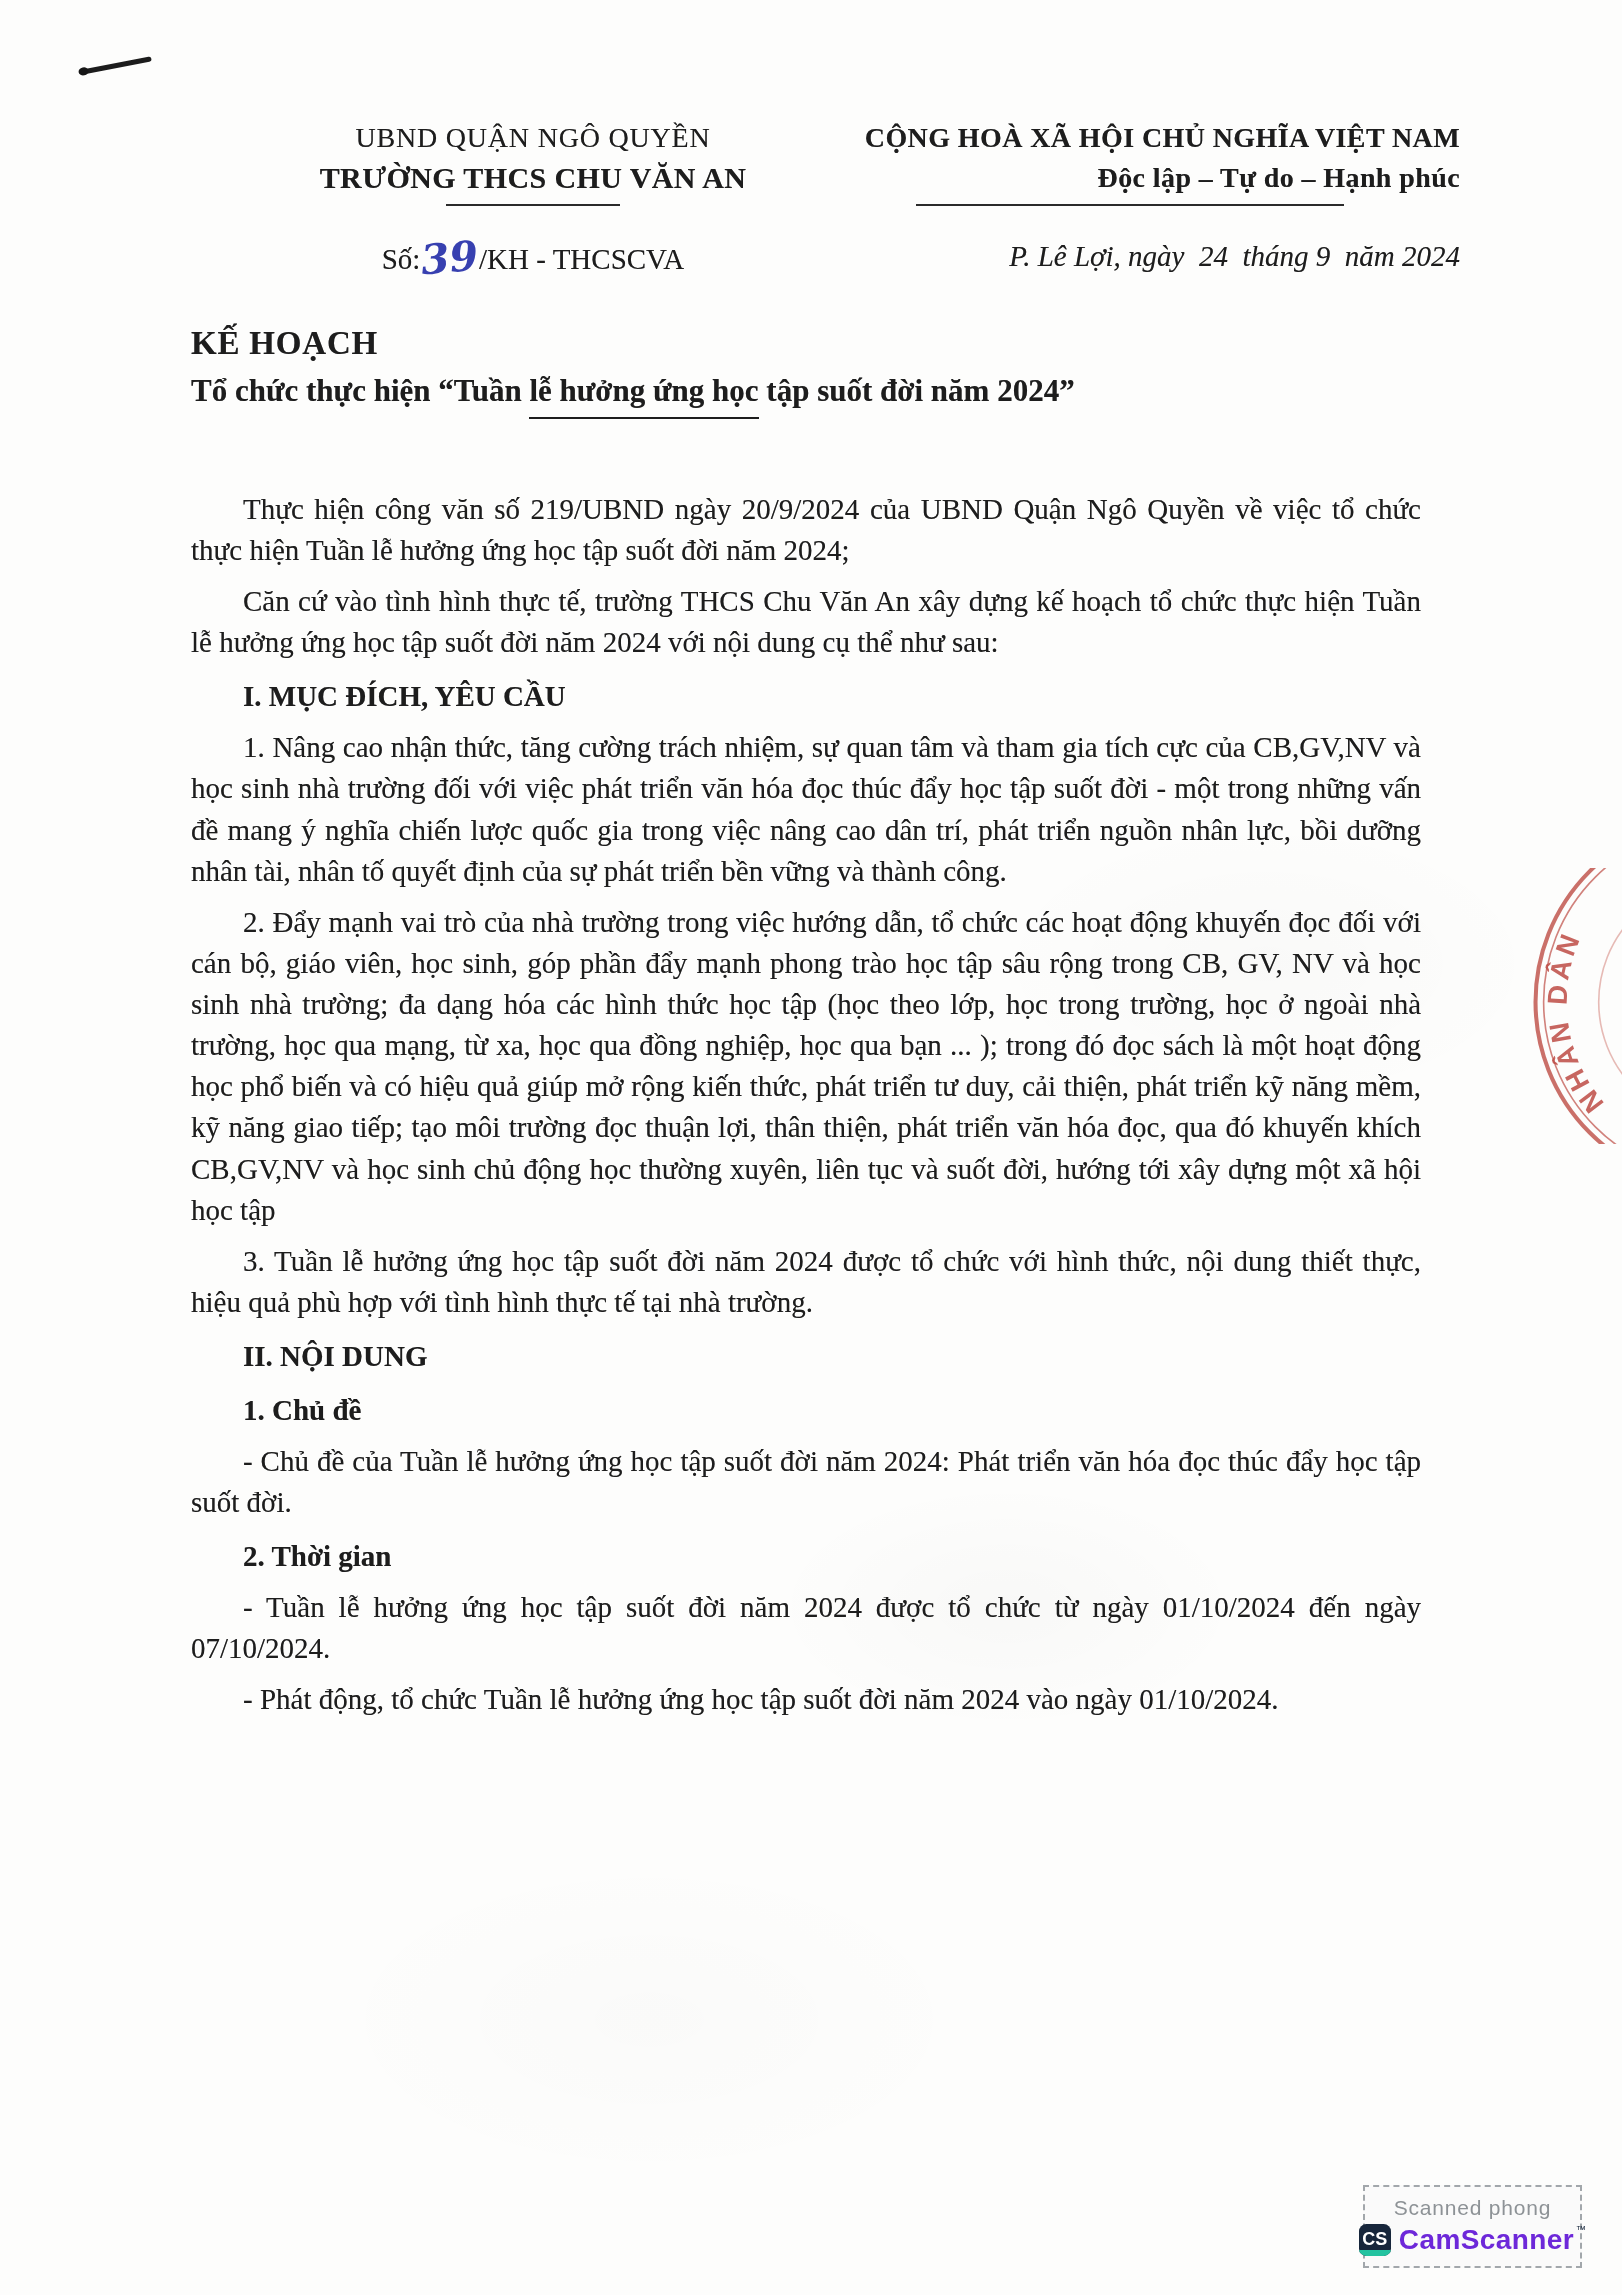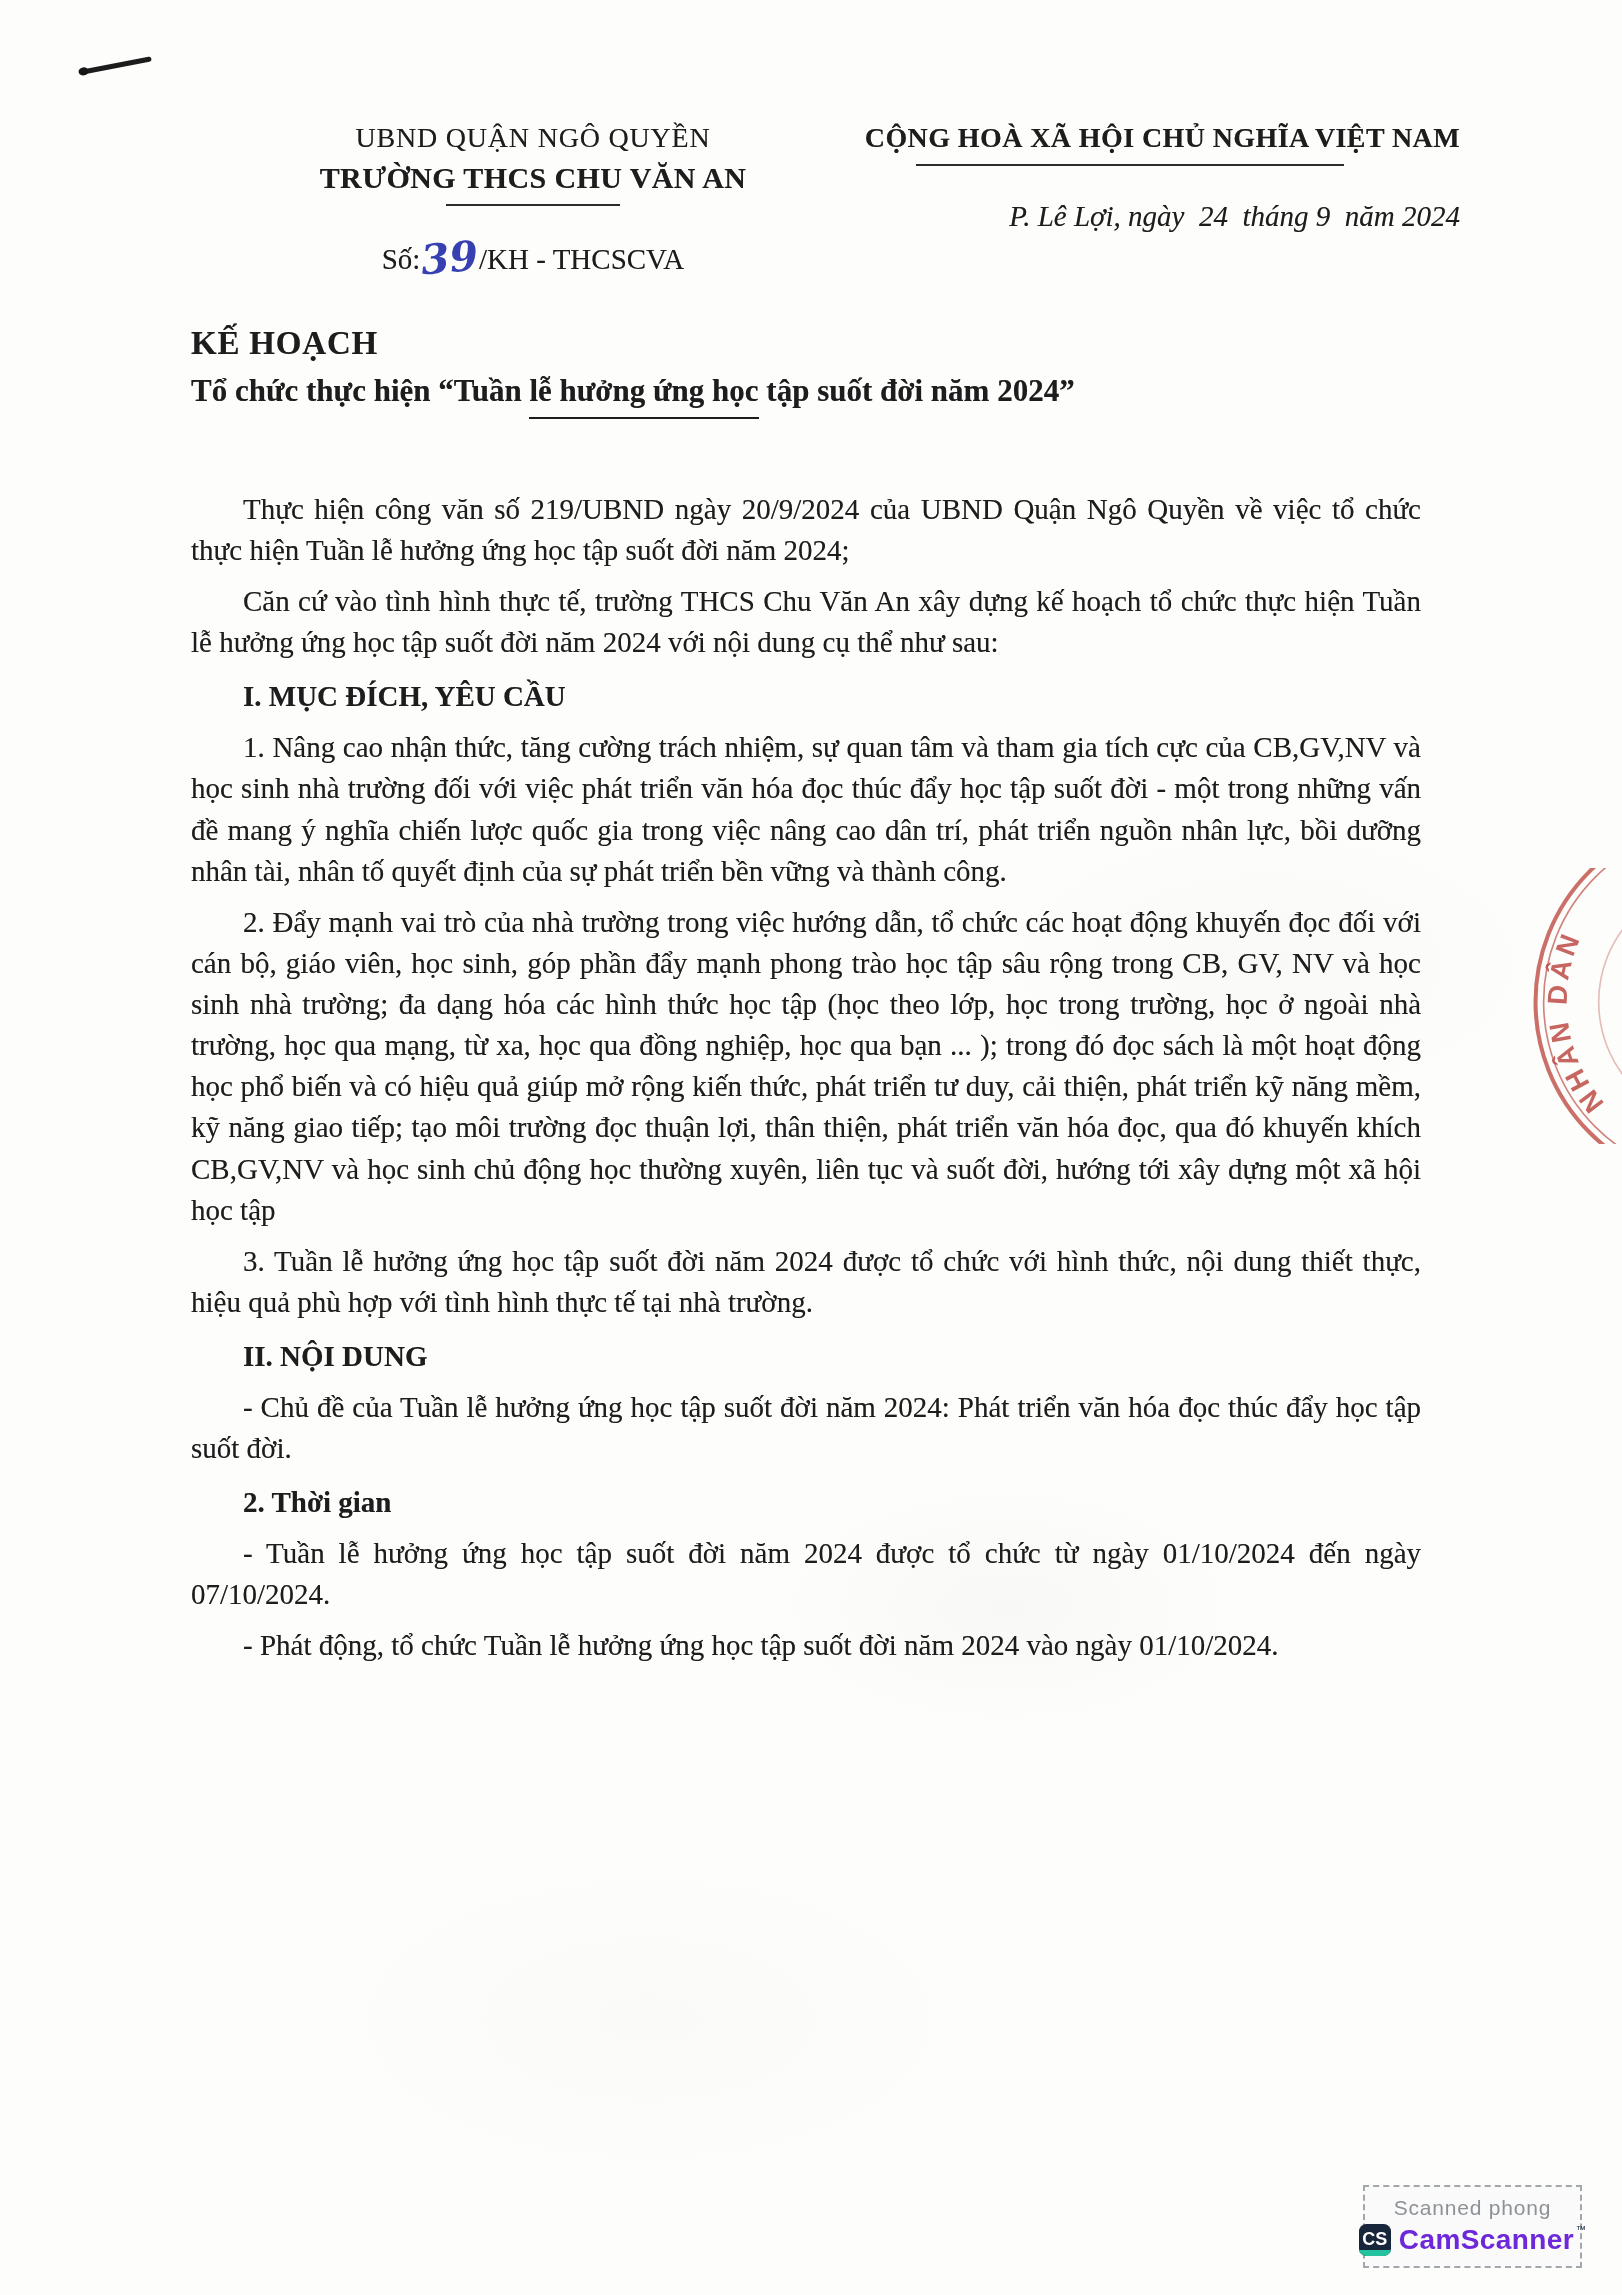--- a/index.html
+++ b/index.html
@@ -100,37 +100,39 @@
 
     <div class="header-left">
       <div class="org-parent">UBND QUẬN NGÔ QUYỀN</div>
       <div class="org-name">TRƯỜNG THCS CHU VĂN AN</div>
       <div class="rule-left"></div>
       <div class="doc-number"><span>Số:</span><span class="handwritten-no">39</span><span>/KH - THCSCVA</span></div>
     </div>
 
     <div class="header-right">
       <div class="national-title">CỘNG HOÀ XÃ HỘI CHỦ NGHĨA VIỆT NAM</div>
+      <div class="motto">Độc lập – Tự do – Hạnh phúc</div>
       <div class="rule-right"></div>
       <div class="place-date">P. Lê Lợi, ngày  24  tháng 9  năm 2024</div>
     </div>
 
     <div class="title-block">
       <div class="doc-title">KẾ HOẠCH</div>
       <div class="doc-subtitle"><span>Tổ chức thực hiện “Tuần </span><span class="u">lễ hưởng ứng học</span><span> tập suốt đời năm 2024”</span></div>
     </div>
 
     <div class="doc-body" id="doc-body">
         <div class="para">Thực hiện công văn số 219/UBND ngày 20/9/2024 của UBND Quận Ngô Quyền về việc tổ chức thực hiện Tuần lễ hưởng ứng học tập suốt đời năm 2024;</div>
         <div class="para">Căn cứ vào tình hình thực tế, trường THCS Chu Văn An xây dựng kế hoạch tổ chức thực hiện Tuần lễ hưởng ứng học tập suốt đời năm 2024 với nội dung cụ thể như sau:</div>
         <div class="para heading">I. MỤC ĐÍCH, YÊU CẦU</div>
         <div class="para">1. Nâng cao nhận thức, tăng cường trách nhiệm, sự quan tâm và tham gia tích cực của CB,GV,NV và học sinh nhà trường đối với việc phát triển văn hóa đọc thúc đẩy học tập suốt đời - một trong những vấn đề mang ý nghĩa chiến lược quốc gia trong việc nâng cao dân trí, phát triển nguồn nhân lực, bồi dưỡng nhân tài, nhân tố quyết định của sự phát triển bền vững và thành công.</div>
         <div class="para">2. Đẩy mạnh vai trò của nhà trường trong việc hướng dẫn, tổ chức các hoạt động khuyến đọc đối với cán bộ, giáo viên, học sinh, góp phần đẩy mạnh phong trào học tập sâu rộng trong CB, GV, NV và học sinh nhà trường; đa dạng hóa các hình thức học tập (học theo lớp, học trong trường, học ở ngoài nhà trường, học qua mạng, từ xa, học qua đồng nghiệp, học qua bạn ... ); trong đó đọc sách là một hoạt động học phổ biến và có hiệu quả giúp mở rộng kiến thức, phát triển tư duy, cải thiện, phát triển kỹ năng mềm, kỹ năng giao tiếp; tạo môi trường đọc thuận lợi, thân thiện, phát triển văn hóa đọc, qua đó khuyến khích CB,GV,NV và học sinh chủ động học thường xuyên, liên tục và suốt đời, hướng tới xây dựng một xã hội học tập</div>
         <div class="para">3. Tuần lễ hưởng ứng học tập suốt đời năm 2024 được tổ chức với hình thức, nội dung thiết thực, hiệu quả phù hợp với tình hình thực tế tại nhà trường.</div>
         <div class="para heading">II. NỘI DUNG</div>
+        <div class="para heading">1. Chủ đề</div>
         <div class="para">- Chủ đề của Tuần lễ hưởng ứng học tập suốt đời năm 2024: Phát triển văn hóa đọc thúc đẩy học tập suốt đời.</div>
         <div class="para heading">2. Thời gian</div>
         <div class="para">- Tuần lễ hưởng ứng học tập suốt đời năm 2024 được tổ chức từ ngày 01/10/2024 đến ngày 07/10/2024.</div>
         <div class="para">- Phát động, tổ chức Tuần lễ hưởng ứng học tập suốt đời năm 2024 vào ngày 01/10/2024.</div>
       </div>
 
   </div>
 
   <svg class="stamp" width="162" height="276" viewBox="0 0 200 340" xmlns="http://www.w3.org/2000/svg">
     <circle cx="320" cy="165" r="228" fill="none" stroke="#b5342c" stroke-width="5" opacity="0.8"></circle>

